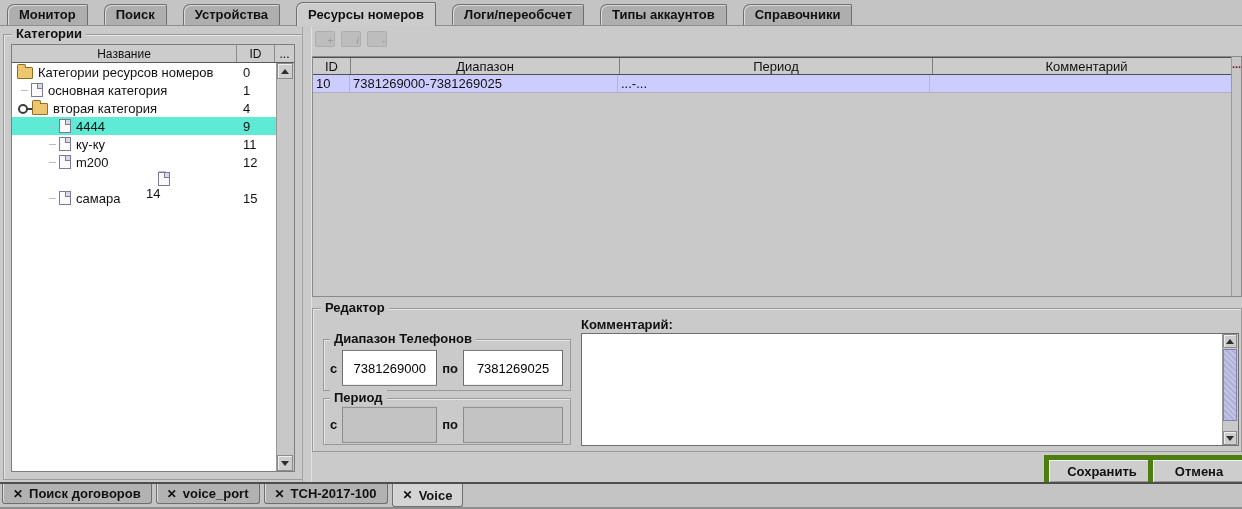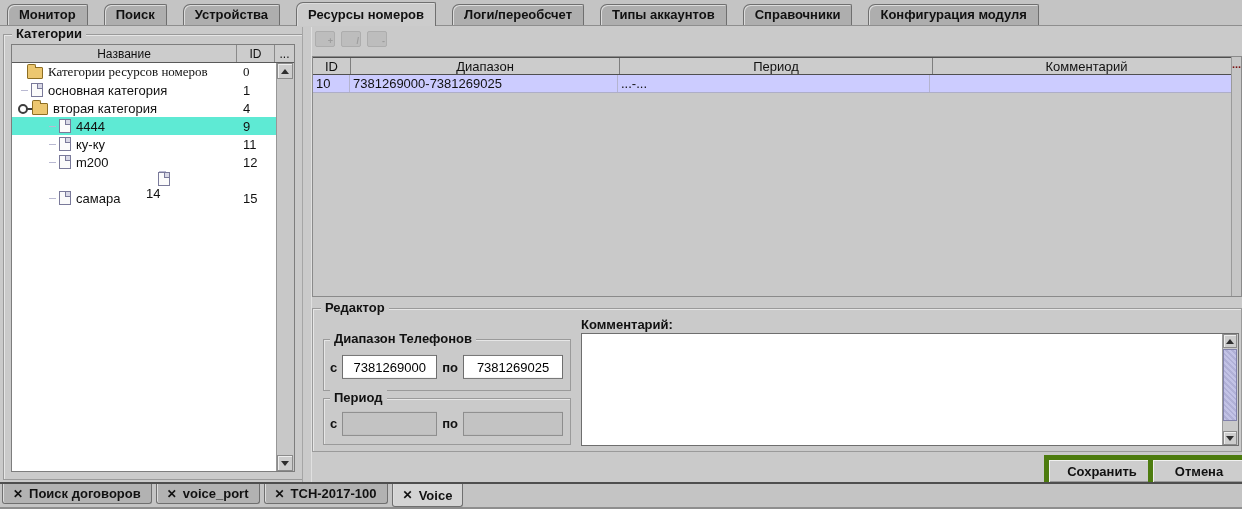--- a/index.html
+++ b/index.html
@@ -70,21 +70,21 @@
   .rt-corner{position:absolute;right:0;top:2px;width:9px;overflow:hidden;color:#7a1212;font-weight:bold;font-size:11px;line-height:11px;}
 
   
   .editor{left:312px;top:308px;width:928px;height:142px;}
   .subgroup{position:absolute;border:1px solid #9a9a9a;box-shadow:inset 1px 1px 0 #e6e6e6;}
   .sg-title{position:absolute;top:-9px;left:6px;background:#cacaca;padding:0 4px;font-weight:bold;white-space:nowrap;font-size:13px;}
   .phone-group{left:10px;top:30px;width:246px;height:50px;}
   .period-group{left:10px;top:89px;width:246px;height:45px;}
   .fld-row{position:absolute;left:6px;right:6px;top:50%;transform:translateY(-42%);display:flex;align-items:center;gap:5px;}
   .fld-lab{font-weight:bold;}
-  .fld{height:24px;border:1px solid #6e6e6e;background:#fff;font-family:"Liberation Sans",sans-serif;
+  .fld{height:36px;border:1px solid #6e6e6e;background:#fff;font-family:"Liberation Sans",sans-serif;
        font-size:13px;text-align:center;box-sizing:border-box;padding:0 8px;}
   .fld.dis{background:#c3c3c3;border-color:#8d8d8d;}
   .fld-from{width:95px;}
   .fld-to{width:100px;}
   .comment-label{position:absolute;left:268px;top:8px;font-weight:bold;}
   .comment-box{position:absolute;left:268px;top:24px;right:2px;bottom:5px;background:#fff;border:1px solid #6e6e6e;}
   .comment-ta{position:absolute;left:0;top:0;right:15px;bottom:0;border:none;resize:none;outline:none;
               font-family:"Liberation Sans",sans-serif;font-size:13px;background:#fff;}
   .cb-sb{position:absolute;right:0;top:0;bottom:0;width:15px;background:#c9c9c9;border-left:1px solid #9a9a9a;}
   .cb-sb .sb-btn{width:14px;height:14px;}
@@ -112,33 +112,32 @@
 <body>
 
 <div class="top-tabbar" id="topTabs">
     <div class="ttab">Монитор</div>
     <div class="ttab">Поиск</div>
     <div class="ttab">Устройства</div>
     <div class="ttab active">Ресурсы номеров</div>
     <div class="ttab">Логи/переобсчет</div>
     <div class="ttab">Типы аккаунтов</div>
     <div class="ttab">Справочники</div>
-    <div class="ttab">Конфигурация модуля</div>
   </div>
 
 <div class="abs group left-panel">
   <span class="group-title">Категории</span>
   <div class="abs tree-table">
     <div class="tree-head">
       <div class="hc hc-name">Название</div>
       <div class="hc hc-id">ID</div>
       <div class="hc hc-more">...</div>
     </div>
     <div class="tree-body" id="treeBody">
-        <div class="trow" style="padding-left: 15px; font-family: Liberation Serif, serif;">
+        <div class="trow" style="padding-left: 5px;">
           <span class="ic ic-folder"></span>
           <span class="tname">Категории ресурсов номеров</span>
           <span class="tid">0</span>
         </div>
         <div class="trow" style="padding-left: 9px;">
           <span class="conn"></span>
           <span class="ic ic-file"></span>
           <span class="tname">основная категория</span>
           <span class="tid">1</span>
         </div>

